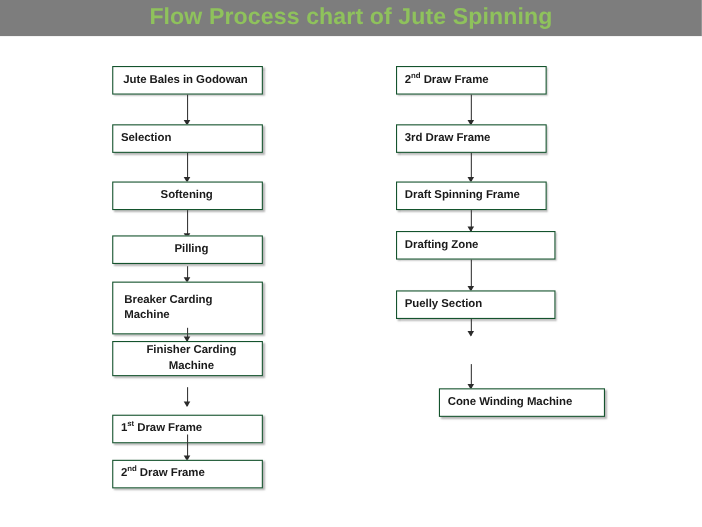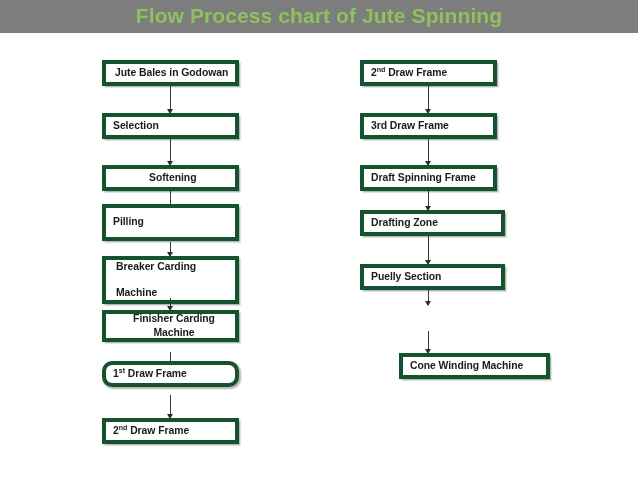--- a/index.html
+++ b/index.html
@@ -47,21 +47,21 @@
     left: 0;
     top: 33px;
     width: 638px;
     height: 446px;
     background: #ffffff;
   }
   .flow-box {
     position: absolute;
     box-sizing: border-box;
     background: #ffffff;
-    border: 4px solid #14532d;
+    border: 1px solid #14532d;
     box-shadow: 1.5px 1.5px 1.6px rgba(120,120,120,0.55);
     font-size: 10.4px;
     font-weight: bold;
     color: #1a1a1a;
     font-family: "Liberation Sans", sans-serif;
     padding: 0 0 0 7px;
     display: flex;
     flex-direction: column;
     justify-content: center;
     line-height: 14.5px;
@@ -111,38 +111,38 @@
     <div class="flow-box" style="left:102px; top:80px; width:137px; height:26px;">
       <span>Selection</span>
     </div>
     <div class="connector" style="left:170px; top:106px; height:26px;"></div>
 
     <div class="flow-box" style="left:102px; top:132px; width:137px; height:26px;padding-left:43px;">
       <span>Softening</span>
     </div>
     <div class="connector" style="left:170px; top:158px; height:25px;"></div>
 
-    <div class="flow-box" style="left:102px; top:171px; width:137px; height:37px;">
+    <div class="flow-box" style="left:102px; top:181px; width:137px; height:26px;align-items:center;">
       <span>Pilling</span>
     </div>
     <div class="connector" style="left:170px; top:209px; height:14px;"></div>
 
-    <div class="flow-box" style="left:102px; top:223px; width:137px; height:48px; padding-left:10px;justify-content:space-between;">
+    <div class="flow-box" style="left:102px; top:223px; width:137px; height:48px; padding-left:10px;">
       <span>Breaker Carding</span>
       <span class="line2">Machine</span>
     </div>
     <div class="connector" style="left:170px; top:265px; height:12px;"></div>
 
     <div class="flow-box" style="left:102px; top:277px; width:137px; height:32px;align-items:center;">
       <span>Finisher Carding</span>
       <span class="line2">Machine</span>
     </div>
     <div class="connector" style="left:170px; top:319px; height:17px;"></div>
 
-    <div class="flow-box" style="left:102px; top:328px; width:137px; height:26px;border-radius:10px;">
+    <div class="flow-box" style="left:102px; top:344px; width:137px; height:26px;">
       <span><span>1</span><sup>st</sup><span> Draw Frame</span></span>
     </div>
     <div class="connector" style="left:170px; top:362px; height:23px;"></div>
 
     <div class="flow-box" style="left:102px; top:385px; width:137px; height:26px;">
       <span><span>2</span><sup>nd</sup><span> Draw Frame</span></span>
     </div>
 
     <div class="flow-box" style="left:360px; top:27px; width:137px; height:26px;">
       <span><span>2</span><sup>nd</sup><span> Draw Frame</span></span>

